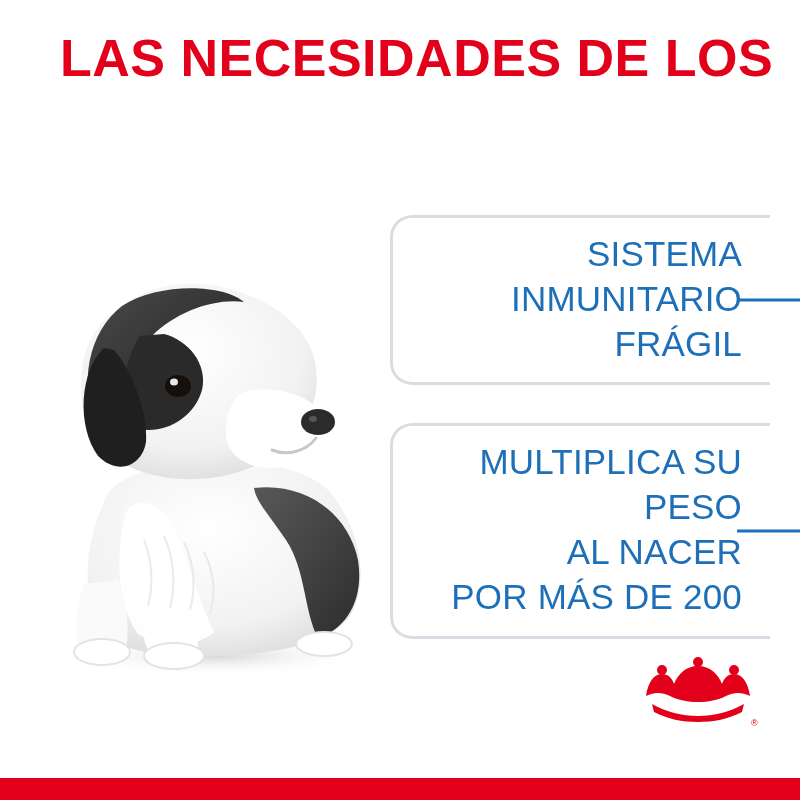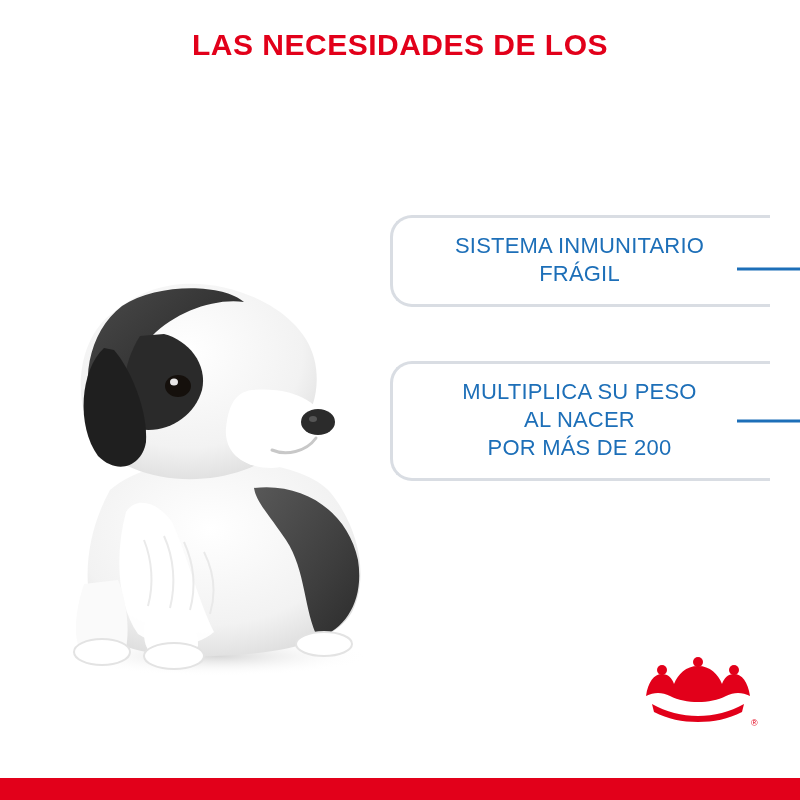--- a/index.html
+++ b/index.html
@@ -23,21 +23,21 @@
 
   
   .title {
     position: absolute;
     top: 26px;
     left: 60px;
     width: 680px;
     text-align: center;
     color: #e2001a;
     font-weight: bold;
-    font-size: 30px;
+    font-size: 52px;
     line-height: 1.25;
     letter-spacing: 0.5px;
   }
   .title-line {
     display: block;
     white-space: nowrap;
   }
 
   
   .puppy-wrap {
@@ -67,23 +67,23 @@
     border: 3px solid #d9dde3;
     border-right: none;
     border-radius: 22px 0 0 22px;
     padding: 14px 28px 16px 24px;
     margin-left: 10px;
     box-sizing: border-box;
     width: 380px;
   }
   .callout-text {
     color: #1d6fb8;
-    font-size: 22px;
+    font-size: 35px;
     line-height: 1.28;
-    text-align: center;
+    text-align: right;
     letter-spacing: 0.2px;
     white-space: pre-line;
   }
   .callout-line {
     position: absolute;
     right: -1px;
     top: 50%;
     width: 64px;
     height: 3px;
     background: #1d6fb8;

